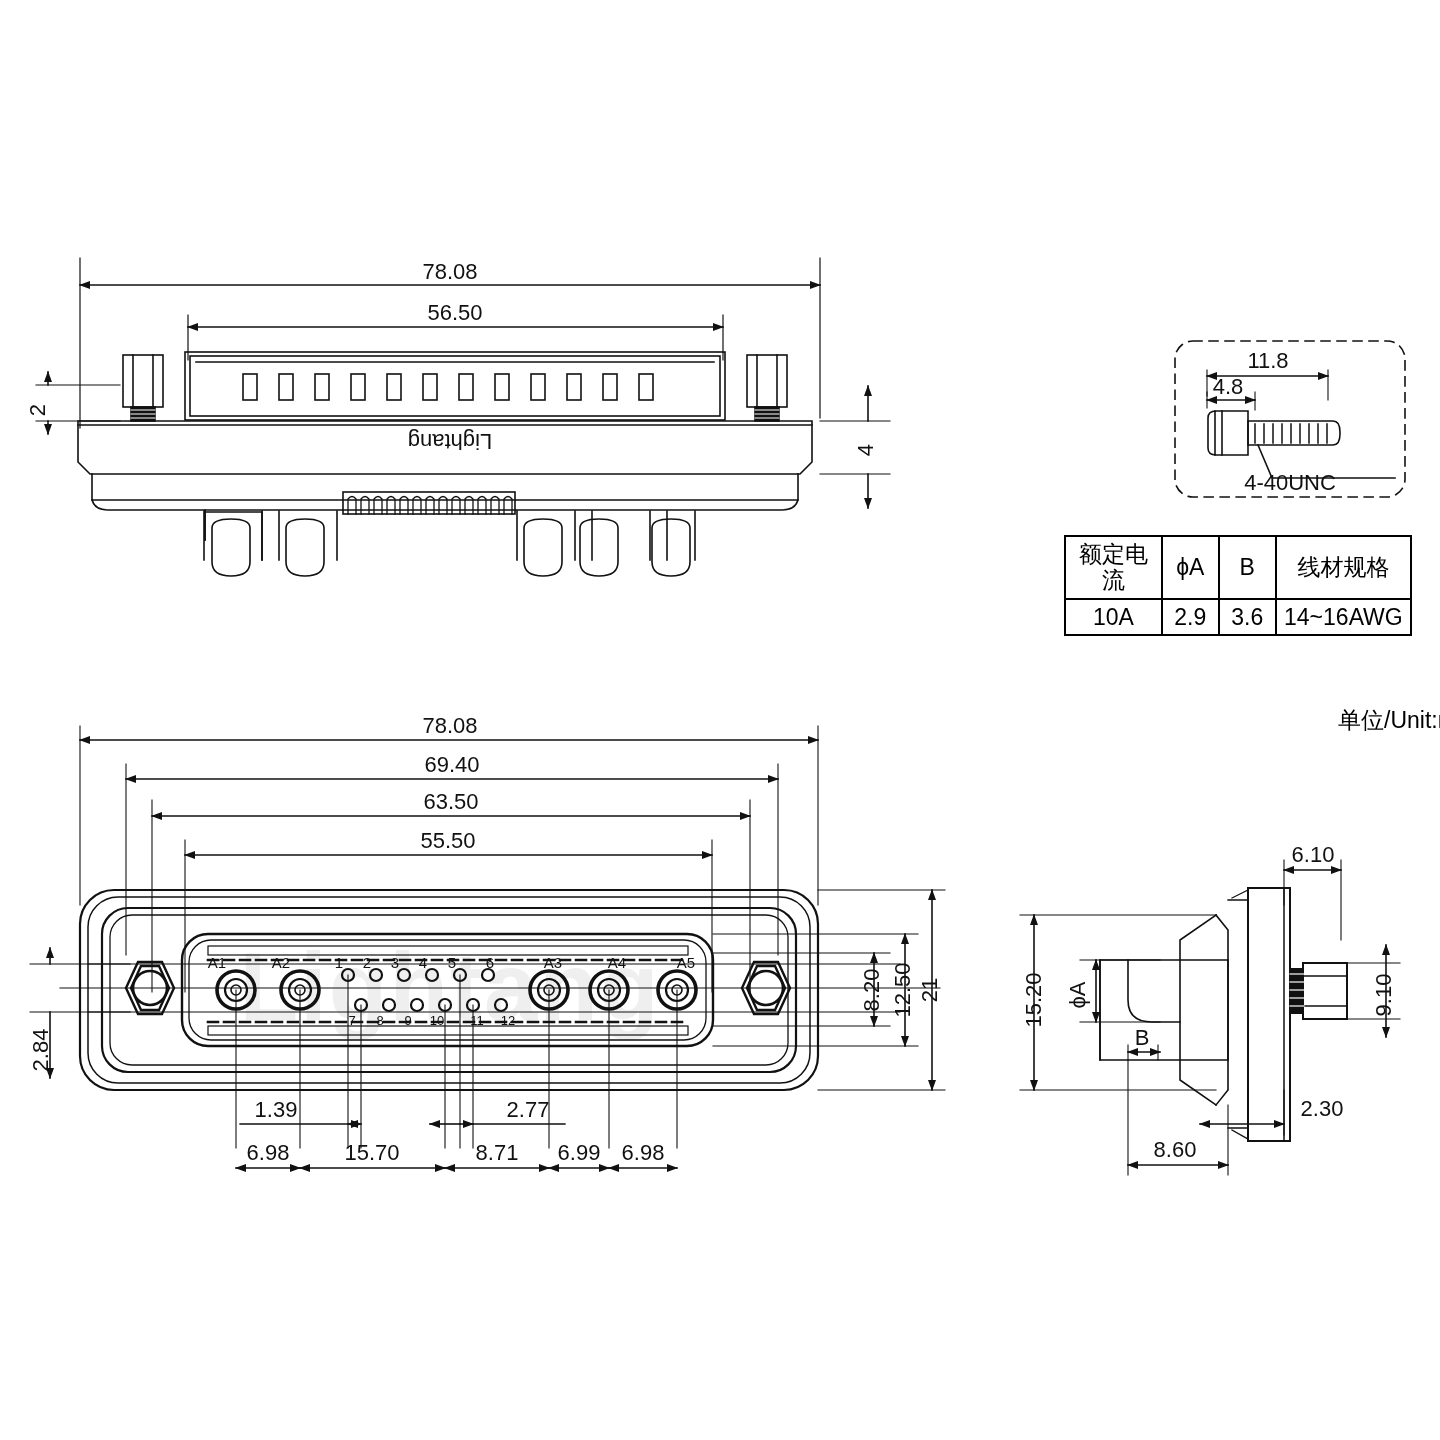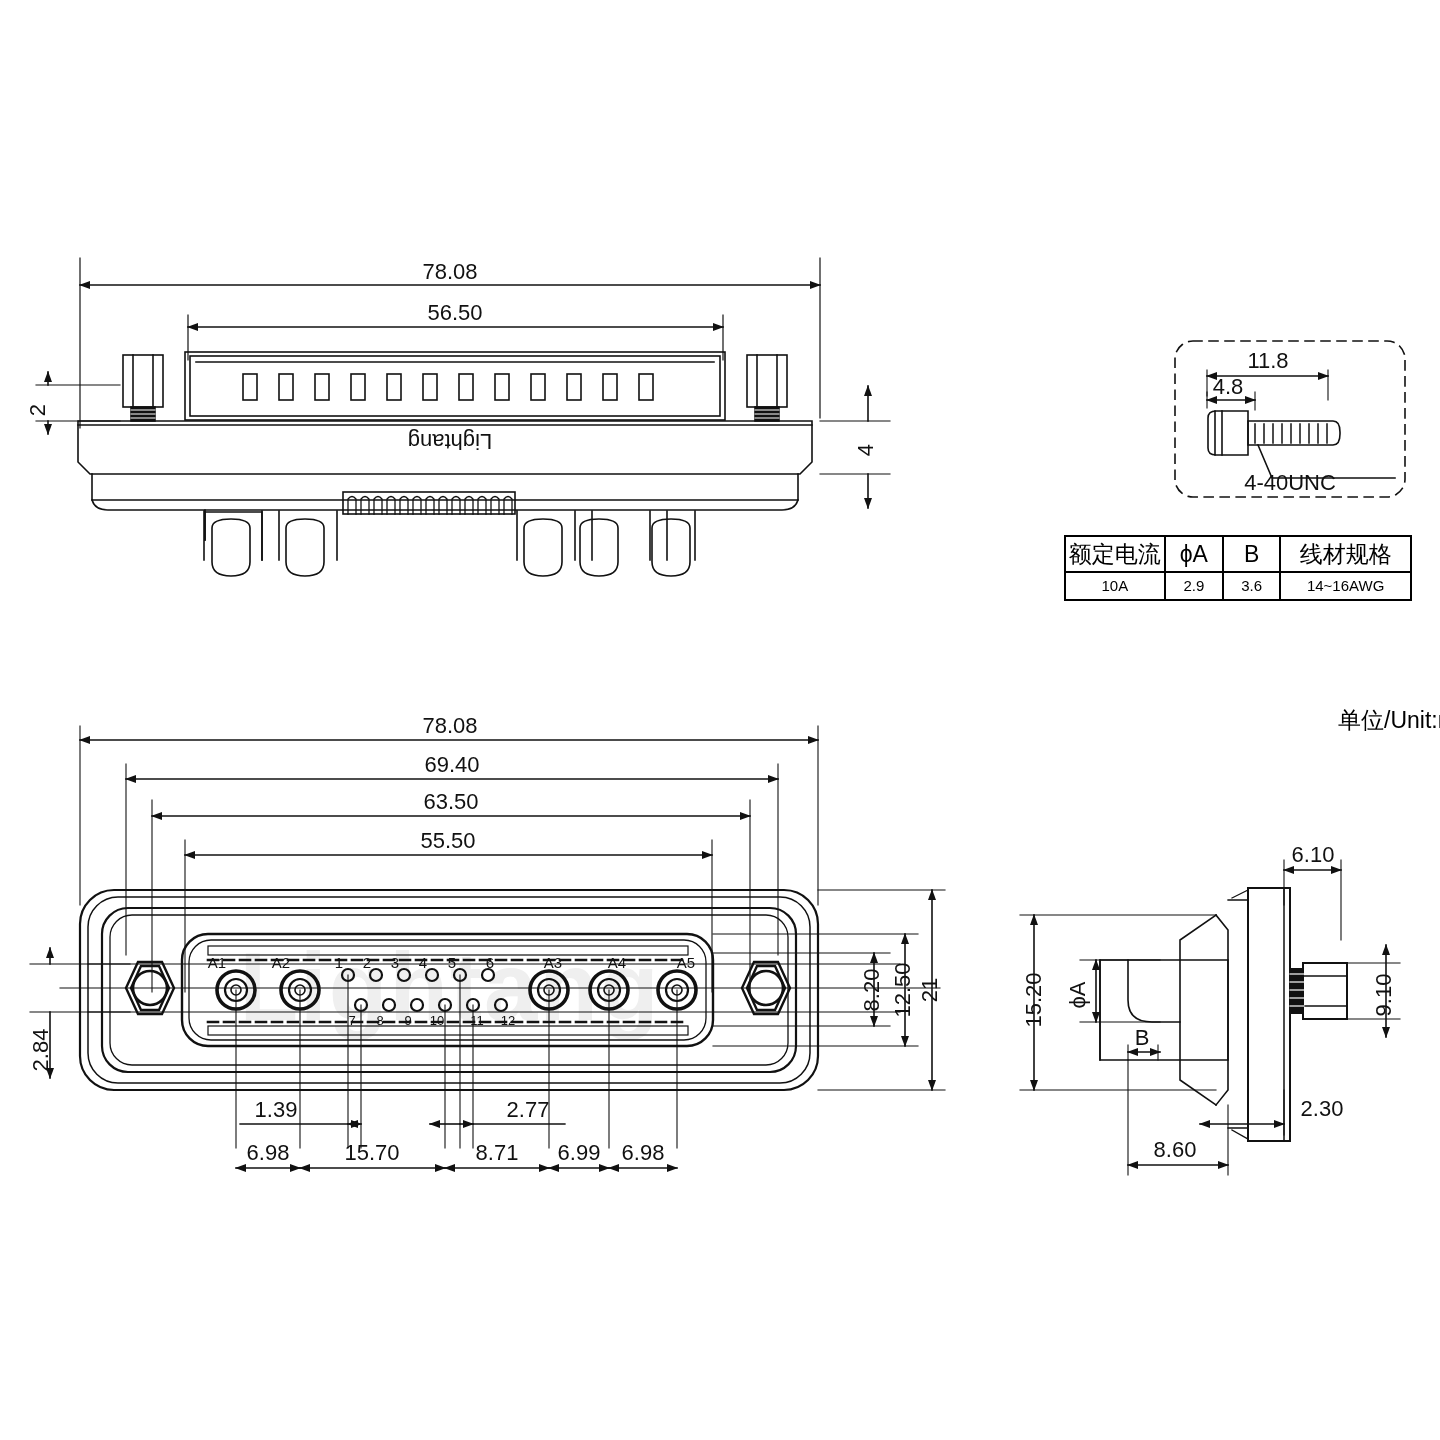--- a/index.html
+++ b/index.html
@@ -9,21 +9,21 @@
   svg{display:block;}
   .dimtxt{font-family:"Liberation Sans","DejaVu Sans",sans-serif;font-size:22px;fill:#111;}
   .pinlbl{font-family:"Liberation Sans","DejaVu Sans",sans-serif;font-size:15px;fill:#111;}
   .pinlbl-sm{font-family:"Liberation Sans","DejaVu Sans",sans-serif;font-size:13px;fill:#111;}
 
   
   #spec-table{position:absolute;left:1064px;top:535px;width:348px;
               border-collapse:collapse;background:#fff;}
   #spec-table td,#spec-table th{border:2px solid #000;text-align:center;
        font-family:"Liberation Sans","DejaVu Sans",sans-serif;
-       font-size:15px;color:#000;padding:4px 2px;font-weight:400;line-height:1.15;}
+       font-size:23px;color:#000;padding:4px 2px;font-weight:400;line-height:1.15;}
   #spec-table thead td{font-size:23px;}
   .c0{width:104px;} .c1{width:56px;} .c2{width:56px;} .c3{width:132px;}
   #unit-note{position:absolute;left:1064px;top:705px;width:412px;text-align:right;
        font-size:23px;font-family:"Liberation Sans","DejaVu Sans",sans-serif;color:#000;}
   .wm{font-family:"Liberation Sans","DejaVu Sans",sans-serif;
       font-size:96px;font-weight:700;fill:#efefef;letter-spacing:2px;}
 </style>
 </head>
 <body>
 

